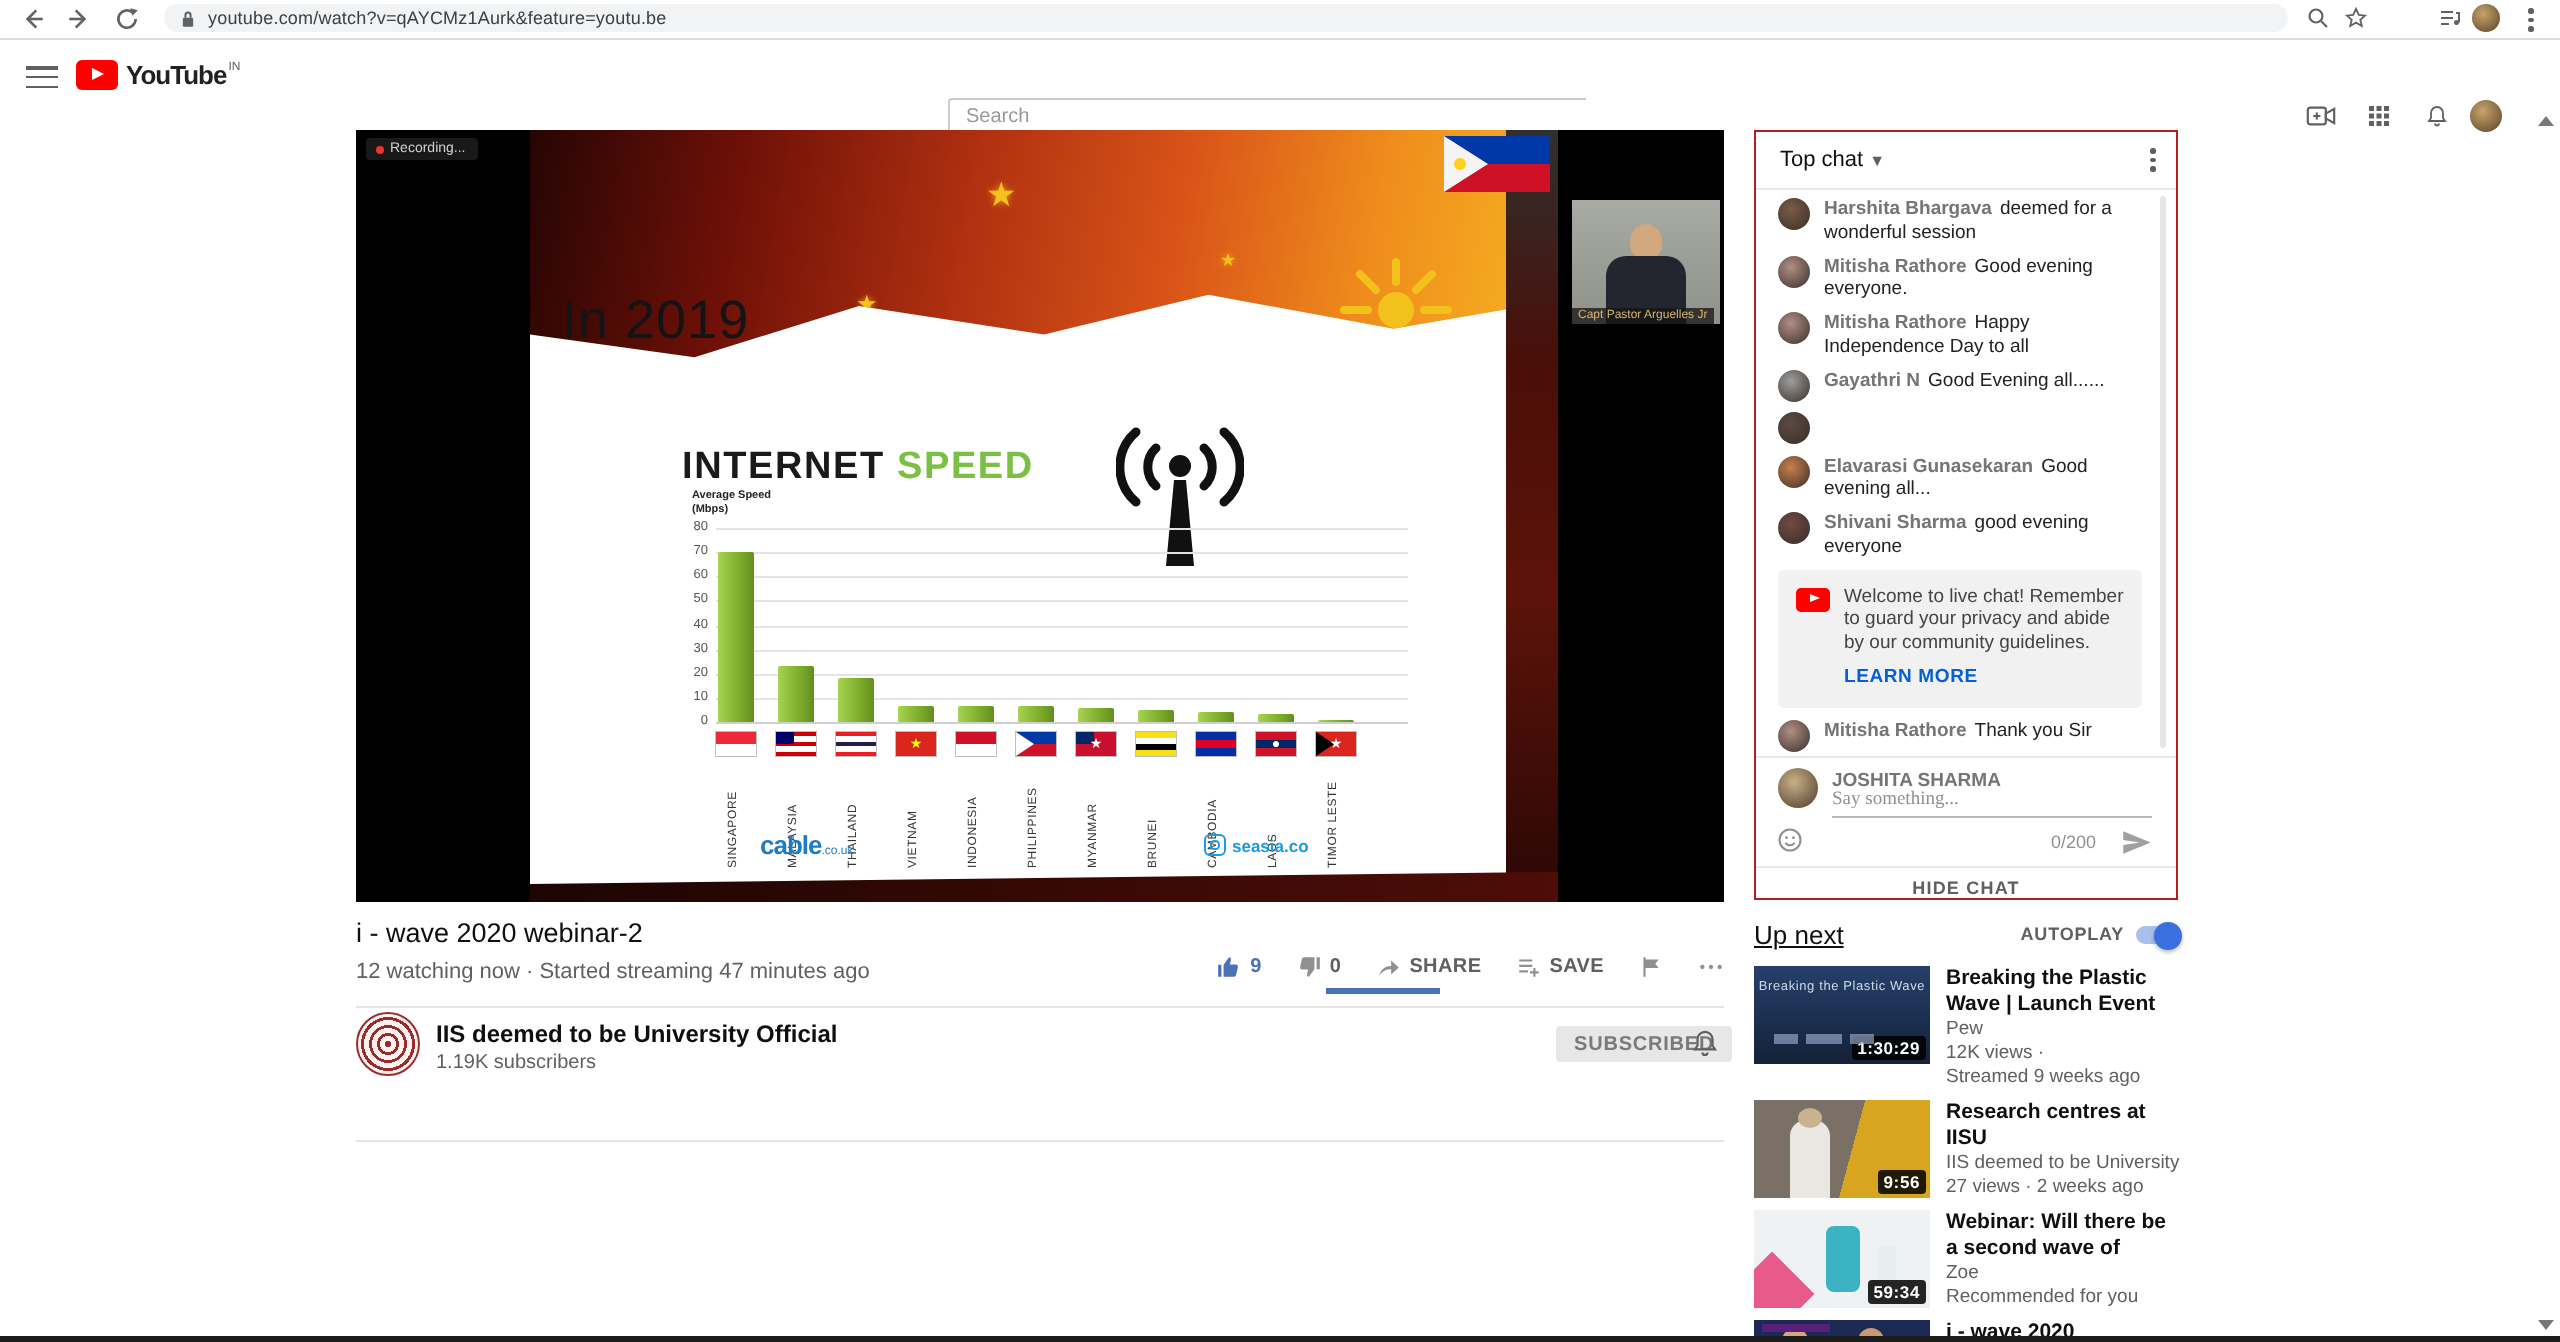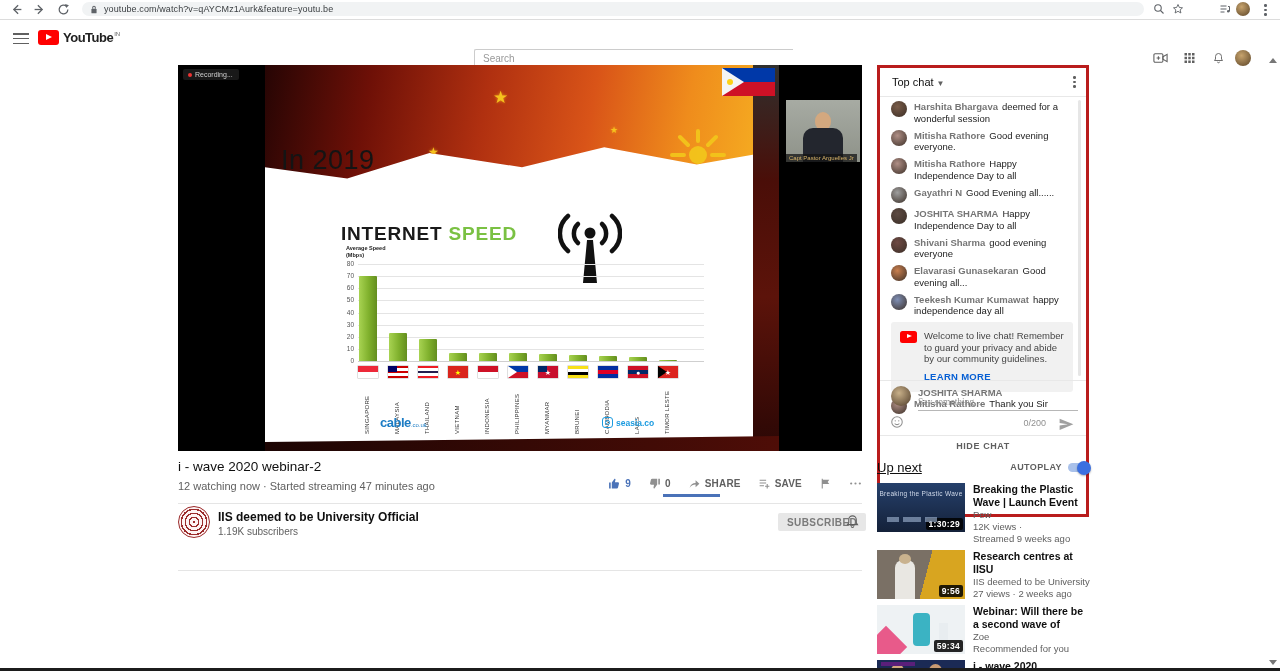--- a/index.html
+++ b/index.html
@@ -103,21 +103,21 @@
              border:1px solid #9b2c2c;box-sizing:border-box;
              background:repeating-radial-gradient(circle at 50% 50%,#9b2c2c 0 1.5px,#fdf3f3 1.5px 4px);cursor:pointer;}
   .ch-name{position:absolute;left:218px;top:510px;font-size:12px;font-weight:bold;color:#0f0f0f;cursor:pointer;}
   .ch-subs{position:absolute;left:218px;top:526px;font-size:10px;color:#606060;}
   .sub-btn{position:absolute;left:778px;top:513px;height:18px;background:#e7e7e7;border:none;border-radius:2px;
            color:#7a7a7a;font-size:10px;font-weight:bold;letter-spacing:.4px;padding:0 9px;cursor:pointer;font-family:inherit;}
   .bell2{position:absolute;left:845px;top:514px;width:15px;height:15px;color:#606060;cursor:pointer;}
   .desc{position:absolute;left:218px;top:542px;font-size:11px;color:#0f0f0f;line-height:12px;}
 
   
-  .chat{position:absolute;left:877px;top:65px;width:212px;height:452px;border:3px solid #b91c1c;box-sizing:border-box;background:#fff;}
+  .chat{position:absolute;left:877px;top:65px;width:212px;height:385px;border:1px solid #b91c1c;box-sizing:border-box;background:#fff;}
   .chat-head{position:absolute;left:0;top:0;right:0;height:28px;border-bottom:1px solid #e8e8e8;}
   .chat-head .lbl{position:absolute;left:12px;top:8px;font-size:11px;color:#0f0f0f;cursor:pointer;}
   .chat-head .caret{font-size:8px;color:#606060;margin-left:3px;}
   .vdots{position:absolute;right:10px;top:8px;width:3px;cursor:pointer;}
   .vdots i{display:block;width:2.5px;height:2.5px;border-radius:50%;background:#606060;margin-bottom:2px;}
   .chat-msgs{position:absolute;left:11px;top:33px;width:182px;}
   .chat-msg{margin-bottom:5.5px;display:flex;font-size:9.5px;line-height:11.5px;}
   .c-avatar{flex:0 0 16px;width:16px;height:16px;border-radius:50%;margin-right:7px;margin-top:0;}
   .c-body{flex:1;}
   .c-author{color:#757575;font-weight:bold;margin-right:4px;}
@@ -522,33 +522,28 @@
         <div class="chat-msg">
           <span class="c-avatar" style="background: radial-gradient(circle at 40% 35%, rgb(176, 143, 134), rgb(58, 46, 38));"></span>
           <div class="c-body"><span class="c-author">Mitisha Rathore</span><span class="c-text">Happy Independence Day to all</span></div>
         </div>
         <div class="chat-msg">
           <span class="c-avatar" style="background: radial-gradient(circle at 40% 35%, rgb(158, 158, 158), rgb(58, 46, 38));"></span>
           <div class="c-body"><span class="c-author">Gayathri N</span><span class="c-text">Good Evening all......</span></div>
         </div>
         <div class="chat-msg">
           <span class="c-avatar" style="background: radial-gradient(circle at 40% 35%, rgb(93, 74, 66), rgb(58, 46, 38));"></span>
-          <div class="c-body"><span class="c-author">JOSHITA SHARMA</span><span class="c-text">Happy Independence Day to all</span></div>
+        </div>
+        <div class="chat-msg">
+          <span class="c-avatar" style="background: radial-gradient(circle at 40% 35%, rgb(201, 127, 78), rgb(58, 46, 38));"></span>
+          <div class="c-body"><span class="c-author">Elavarasi Gunasekaran</span><span class="c-text">Good evening all...</span></div>
         </div>
         <div class="chat-msg">
           <span class="c-avatar" style="background: radial-gradient(circle at 40% 35%, rgb(111, 74, 68), rgb(58, 46, 38));"></span>
           <div class="c-body"><span class="c-author">Shivani Sharma</span><span class="c-text">good evening everyone</span></div>
-        </div>
-        <div class="chat-msg">
-          <span class="c-avatar" style="background: radial-gradient(circle at 40% 35%, rgb(201, 127, 78), rgb(58, 46, 38));"></span>
-          <div class="c-body"><span class="c-author">Elavarasi Gunasekaran</span><span class="c-text">Good evening all...</span></div>
-        </div>
-        <div class="chat-msg">
-          <span class="c-avatar" style="background: radial-gradient(circle at 40% 35%, rgb(127, 143, 181), rgb(58, 46, 38));"></span>
-          <div class="c-body"><span class="c-author">Teekesh Kumar Kumawat</span><span class="c-text">happy independence day all</span></div>
         </div>
         <div class="chat-notice">
           <span class="yt-mini"></span>
           <div><div class="notice-txt">Welcome to live chat! Remember to guard your privacy and abide by our community guidelines.</div><span class="learn-more">LEARN MORE</span></div>
         </div>
         <div class="chat-msg">
           <span class="c-avatar" style="background: radial-gradient(circle at 40% 35%, rgb(176, 143, 134), rgb(58, 46, 38));"></span>
           <div class="c-body"><span class="c-author">Mitisha Rathore</span><span class="c-text">Thank you Sir</span></div>
         </div>
       </div>

